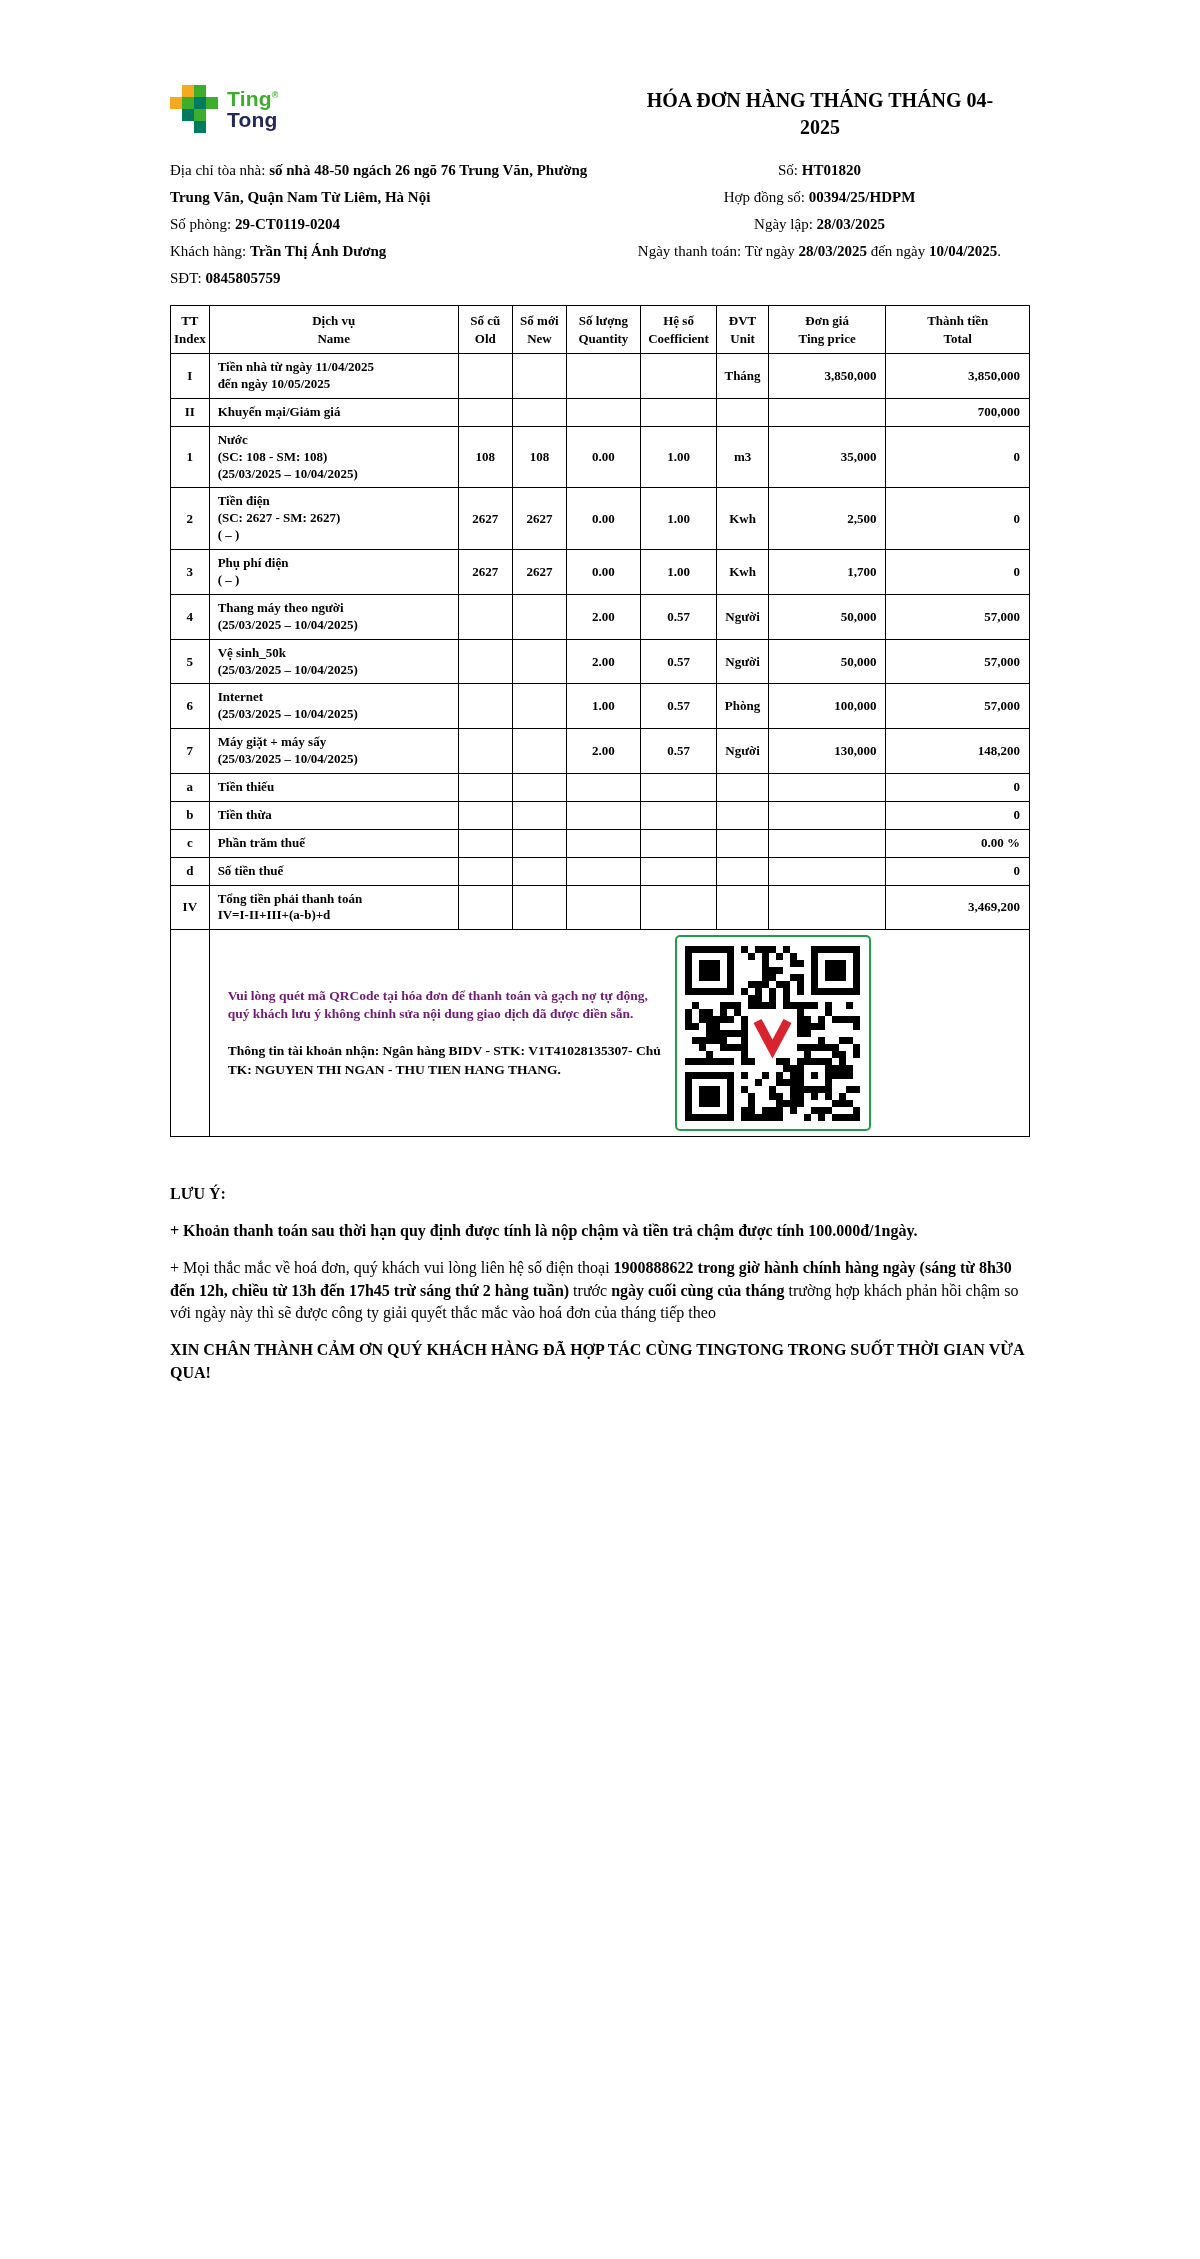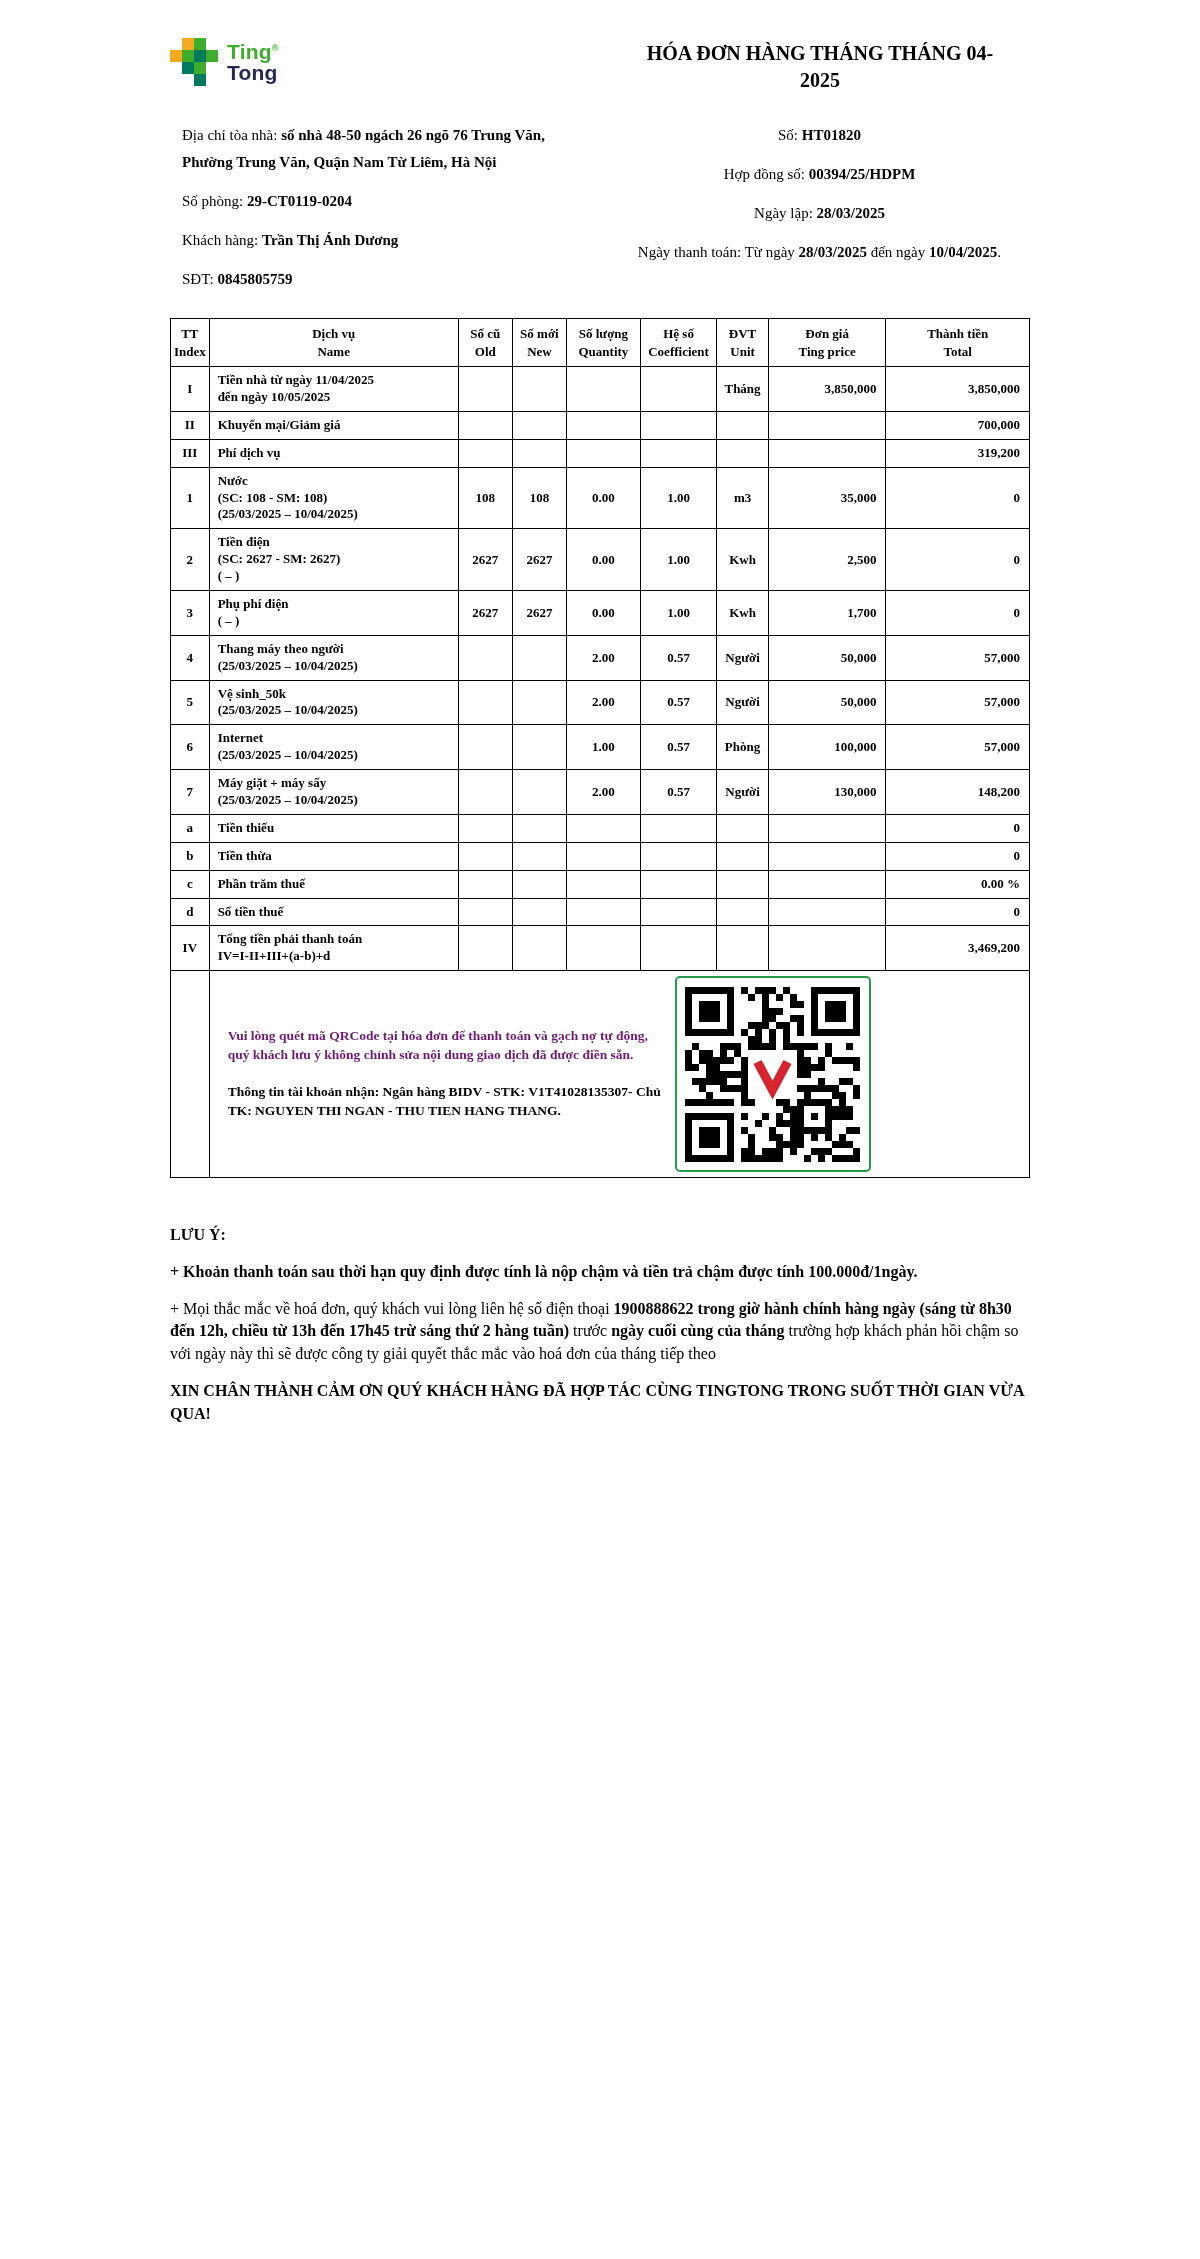--- a/index.html
+++ b/index.html
@@ -4,34 +4,34 @@
 <title>HÓA ĐƠN HÀNG THÁNG</title>
 <style>
   * { box-sizing: border-box; }
   html, body { margin: 0; padding: 0; }
   body {
     width: 1200px; height: 2259px;
     background: #ffffff; color: #000;
     font-family: "Liberation Serif", "DejaVu Serif", serif;
     overflow: hidden;
   }
-  .page { width: 860px; margin: 0 auto; padding-top: 38px; }
+  .page { width: 860px; margin: 0 auto; padding-top: 85px; }
 
   
   .top { display: flex; justify-content: space-between; align-items: flex-start; }
   .logo { display: flex; align-items: center; gap: 9px; }
   .logo-text { font-family: "Liberation Sans", "DejaVu Sans", sans-serif; font-weight: bold; font-size: 21px; line-height: 1.02; letter-spacing: .2px; }
   .ting { color: #3dae2b; }
   .ting sup { font-size: 9px; vertical-align: super; }
   .tong { color: #232858; }
   .title { font-size: 20px; font-weight: bold; width: 360px; margin: 2px 30px 0 0; text-align: center; line-height: 1.35; }
 
   
   .info { display: flex; justify-content: space-between; margin-top: 16px; font-size: 15px; }
-  .info p { margin: 12px; line-height: 27px; }
+  .info p { margin: 0; line-height: 27px; }
   .info-left { width: 490px; }
   .info-right { width: 470px; text-align: center; }
 
   
   .invoice-table { width: 100%; border-collapse: collapse; margin-top: 13px; font-size: 13px; table-layout: fixed; }
   .invoice-table th, .invoice-table td { border: 1px solid #000; vertical-align: middle; font-weight: bold; padding: 5px 6px; }
   .invoice-table th { text-align: center; line-height: 1.35; padding: 6px 2px; }
   td.col-index { text-align: center; }
   td.col-name { text-align: left; white-space: pre-line; padding-left: 8px; line-height: 1.3; }
   td.col-old, td.col-new, td.col-qty, td.col-coef, td.col-unit { text-align: center; }
@@ -162,31 +162,20 @@
         <tr>
           <td class="col-index">II</td>
           <td class="col-name">Khuyến mại/Giảm giá</td>
           <td class="col-old"></td>
           <td class="col-new"></td>
           <td class="col-qty"></td>
           <td class="col-coef"></td>
           <td class="col-unit"></td>
           <td class="col-price"></td>
           <td class="col-total">700,000</td>
-        </tr>
-        <tr>
-          <td class="col-index">III</td>
-          <td class="col-name">Phí dịch vụ</td>
-          <td class="col-old"></td>
-          <td class="col-new"></td>
-          <td class="col-qty"></td>
-          <td class="col-coef"></td>
-          <td class="col-unit"></td>
-          <td class="col-price"></td>
-          <td class="col-total">319,200</td>
         </tr>
         <tr>
           <td class="col-index">1</td>
           <td class="col-name">Nước
 (SC: 108 - SM: 108)
 (25/03/2025 – 10/04/2025)</td>
           <td class="col-old">108</td>
           <td class="col-new">108</td>
           <td class="col-qty">0.00</td>
           <td class="col-coef">1.00</td>

